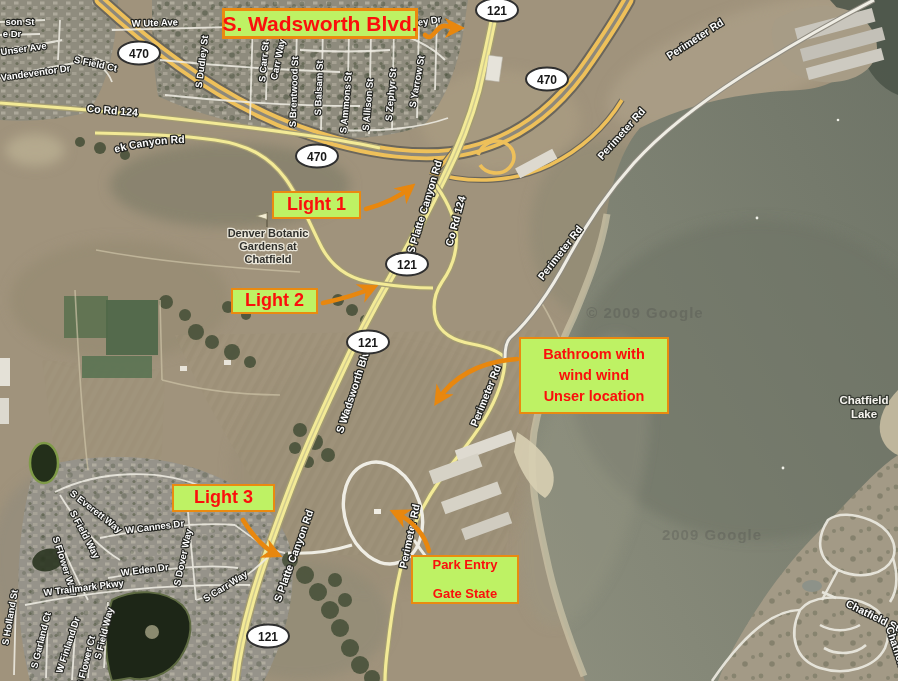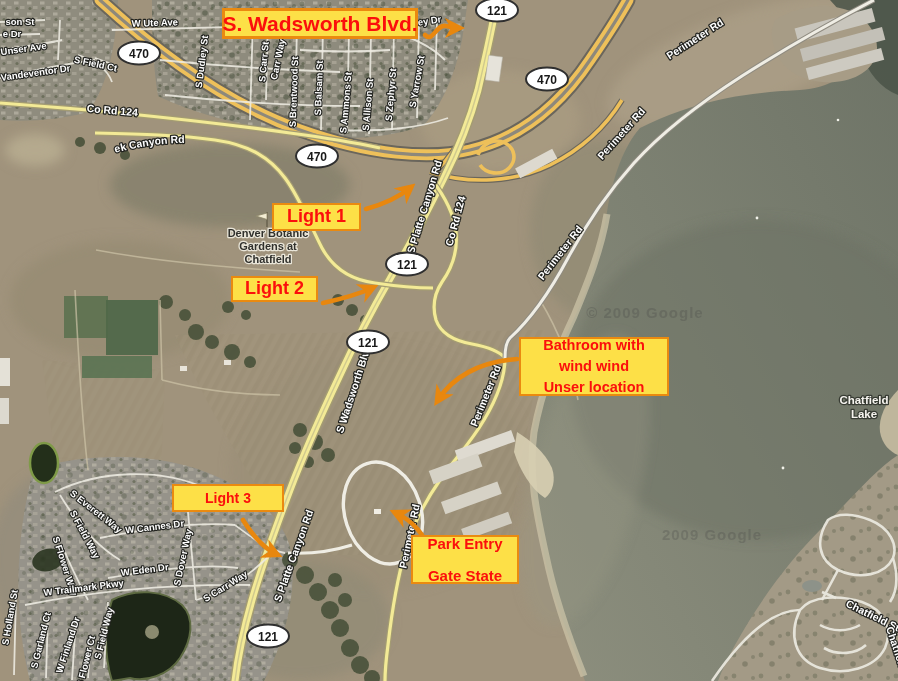--- a/index.html
+++ b/index.html
@@ -32,29 +32,29 @@
       stroke-width:2.6px;paint-order:stroke;stroke-linejoin:round;text-anchor:middle;}
   .lakeL{font:bold 11.5px "Liberation Sans",sans-serif;fill:#f6f4ef;stroke:#383c34;
       stroke-width:2.6px;paint-order:stroke;stroke-linejoin:round;text-anchor:middle;}
   .sh{font:bold 12px "Liberation Sans",sans-serif;fill:#181818;text-anchor:middle;}
   .wm{font:bold 15px "Liberation Sans",sans-serif;fill:#3f3f3f;opacity:.24;
       letter-spacing:1px;text-anchor:middle;}
   .arrow{stroke:#e8870e;stroke-width:4.6;fill:none;stroke-linecap:round;}
 
   
   .callout{position:absolute;display:flex;flex-direction:column;align-items:center;
-      justify-content:center;text-align:center;background:#fde047;border:3px solid #ea8a10;
+      justify-content:center;text-align:center;background:#bef264;border:3px solid #ea8a10;
       color:#fb0f0c;font-weight:bold;box-sizing:border-box;line-height:1.3;z-index:6;
       white-space:nowrap;}
   #co-wadsworth{left:222px;top:8px;width:196px;height:31px;font-size:21px;}
-  #co-light1{left:272px;top:203px;width:89px;height:28px;font-size:18px;border-width:2.5px;}
-  #co-light2{left:231px;top:276px;width:87px;height:26px;font-size:18px;border-width:2.5px;}
-  #co-light3{left:172px;top:484px;width:112px;height:28px;font-size:14px;border-width:2.5px;}
-  #co-bathroom{left:519px;top:337px;width:150px;height:59px;font-size:14.5px;border-width:2.5px;line-height:1.45;}
-  #co-gate{left:411px;top:535px;width:108px;height:49px;font-size:15px;border-width:2.5px;line-height:1.4;gap:11px;}
+  #co-light1{left:272px;top:191px;width:89px;height:28px;font-size:18px;border-width:2.5px;}
+  #co-light2{left:231px;top:288px;width:87px;height:26px;font-size:18px;border-width:2.5px;}
+  #co-light3{left:172px;top:484px;width:103px;height:28px;font-size:18px;border-width:2.5px;}
+  #co-bathroom{left:519px;top:337px;width:150px;height:77px;font-size:14.5px;border-width:2.5px;line-height:1.45;}
+  #co-gate{left:411px;top:555px;width:108px;height:49px;font-size:13px;border-width:2.5px;line-height:1.4;gap:11px;}
 </style>
 </head>
 <body>
 
 <div class="stage">
 <svg width="898" height="681" viewBox="0 0 898 681">
   <defs>
     <filter id="soft" x="-40%" y="-40%" width="180%" height="180%">
           <feGaussianBlur stdDeviation="6"></feGaussianBlur>
         </filter>

